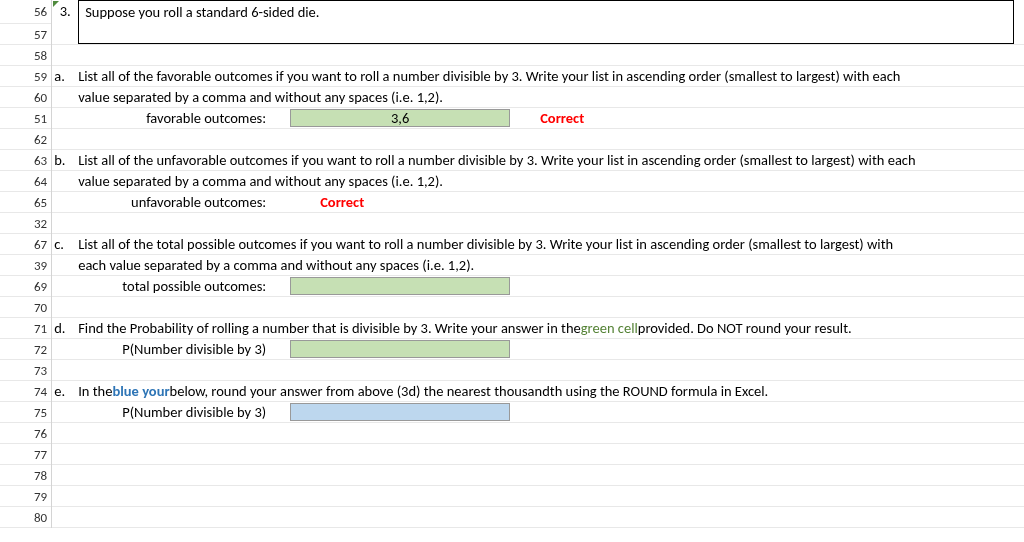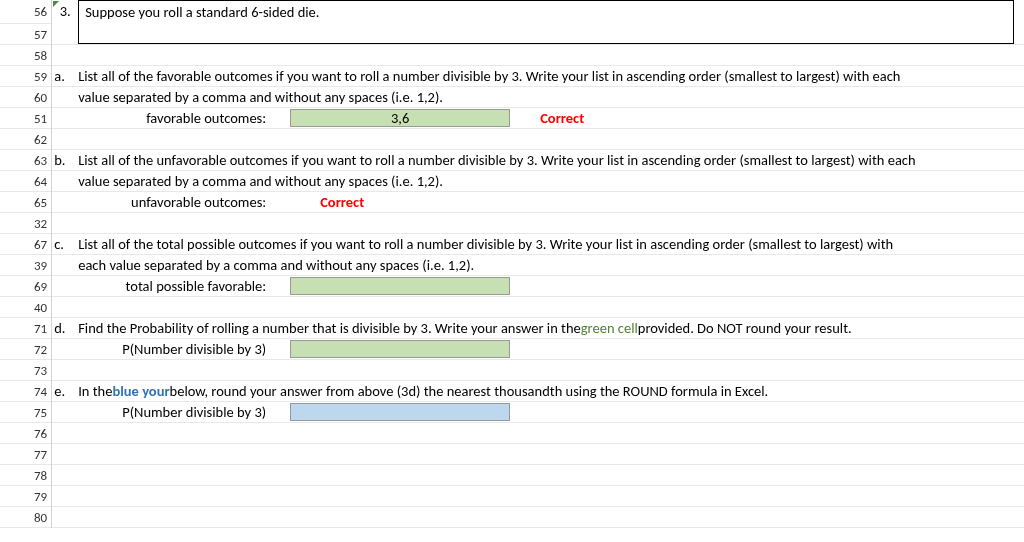--- a/index.html
+++ b/index.html
@@ -112,21 +112,21 @@
     <div>60</div>
     <div>51</div>
     <div>62</div>
     <div>63</div>
     <div>64</div>
     <div>65</div>
     <div>32</div>
     <div>67</div>
     <div>39</div>
     <div>69</div>
-    <div>40</div>
+    <div>70</div>
     <div>71</div>
     <div>72</div>
     <div>73</div>
     <div>74</div>
     <div>75</div>
     <div>76</div>
     <div>77</div>
     <div>78</div>
     <div>79</div>
     <div>80</div>
@@ -198,21 +198,21 @@
     </div>
 
     <div class="row">
       <div class="colB"></div>
       <div class="colRest txt">each value separated by a comma and without any spaces (i.e. 1,2).</div>
     </div>
 
     <div class="row">
       <div class="colB"></div>
         <div class="colC"></div>
-      <div class="colD label-right">total possible favorable:</div>
+      <div class="colD label-right">total possible outcomes:</div>
       <div class="colE">
           <div class="input-cell">
             <span></span>
           </div>
         </div>
       <div class="colF"></div>
     </div>
 
     <div class="row"></div>
 

